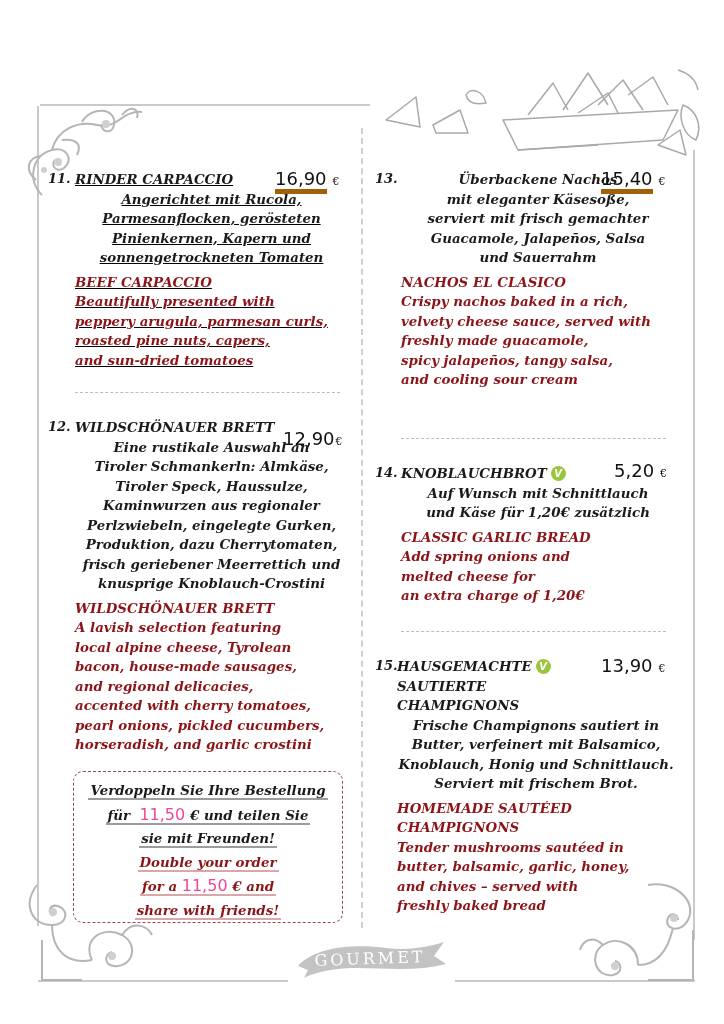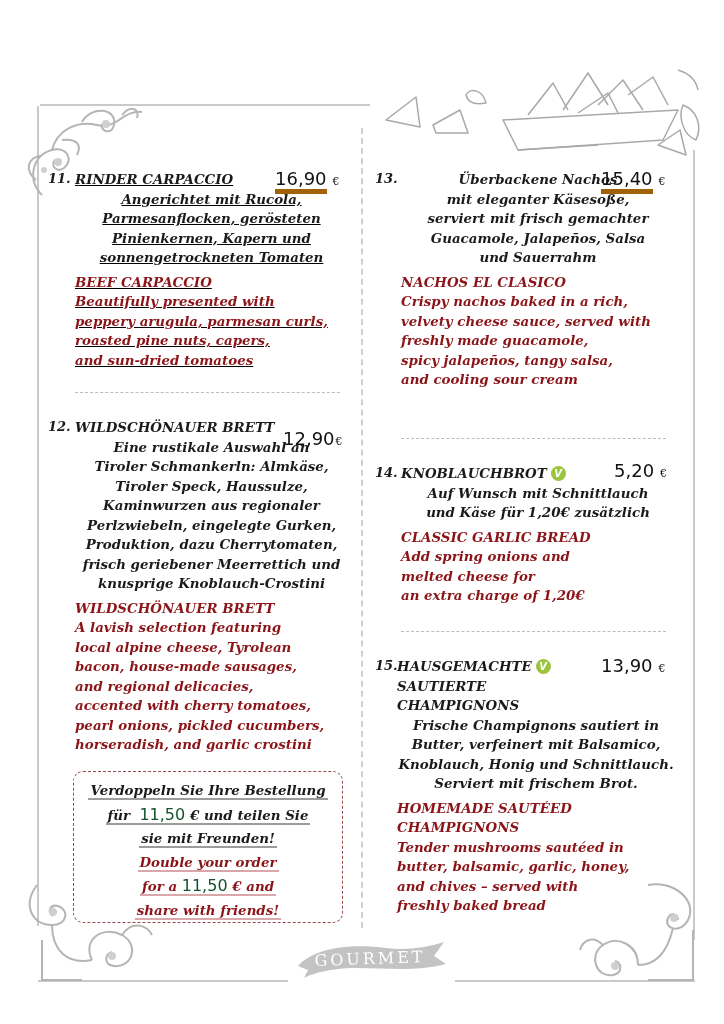--- a/index.html
+++ b/index.html
@@ -19,21 +19,21 @@
   .price .eur{font-family:"DejaVu Serif",serif;font-size:11px;margin-left:6px;}
   .price .ul{border-bottom:5px solid #a16207;}
   .veg{display:inline-block;width:15px;height:15px;border-radius:50%;background:#9bc53d;color:#fff;font-family:"DejaVu Sans",sans-serif;font-size:10px;font-weight:bold;text-align:center;line-height:15px;vertical-align:1px;margin-left:4px;}
   .dash{position:absolute;height:0;border-top:1.5px dashed #bcbcbc;}
   .promo{position:absolute;left:73px;top:771px;width:268px;height:150px;border:1.5px dashed #9a4a4e;border-radius:10px;text-align:center;}
   .promo .pl{display:block;font-style:italic;font-weight:bold;font-size:13.4px;line-height:23.5px;}
   .promo .pl span.u{border-bottom:2px solid #9c9c9c;padding:0 2px;text-align:right;}
   .promo .red span.u{border-bottom:2px solid #d9a7aa;}
   .promo .black{color:#1a1a1a;}
   .promo .red{color:#8b1418;}
-  .promo .pnum{font-family:"DejaVu Sans",sans-serif;font-style:normal;font-weight:normal;font-size:16px;color:#14532d;}
+  .promo .pnum{font-family:"DejaVu Sans",sans-serif;font-style:normal;font-weight:normal;font-size:16px;color:#ec4899;}
   .banner{position:absolute;left:296px;top:936px;width:150px;height:42px;}
   .banner-text{position:absolute;left:300px;top:949px;width:140px;text-align:center;font-family:"DejaVu Serif",serif;font-size:16px;letter-spacing:3px;color:#fff;transform:rotate(-2deg);}
 </style>
 </head>
 <body>
 
 <div class="page">
 
   <div class="frame-line" style="left:40px;top:104px;width:330px;height:1.5px;"></div>
   <div class="frame-line" style="left:37px;top:106px;width:1.5px;height:820px;"></div>

